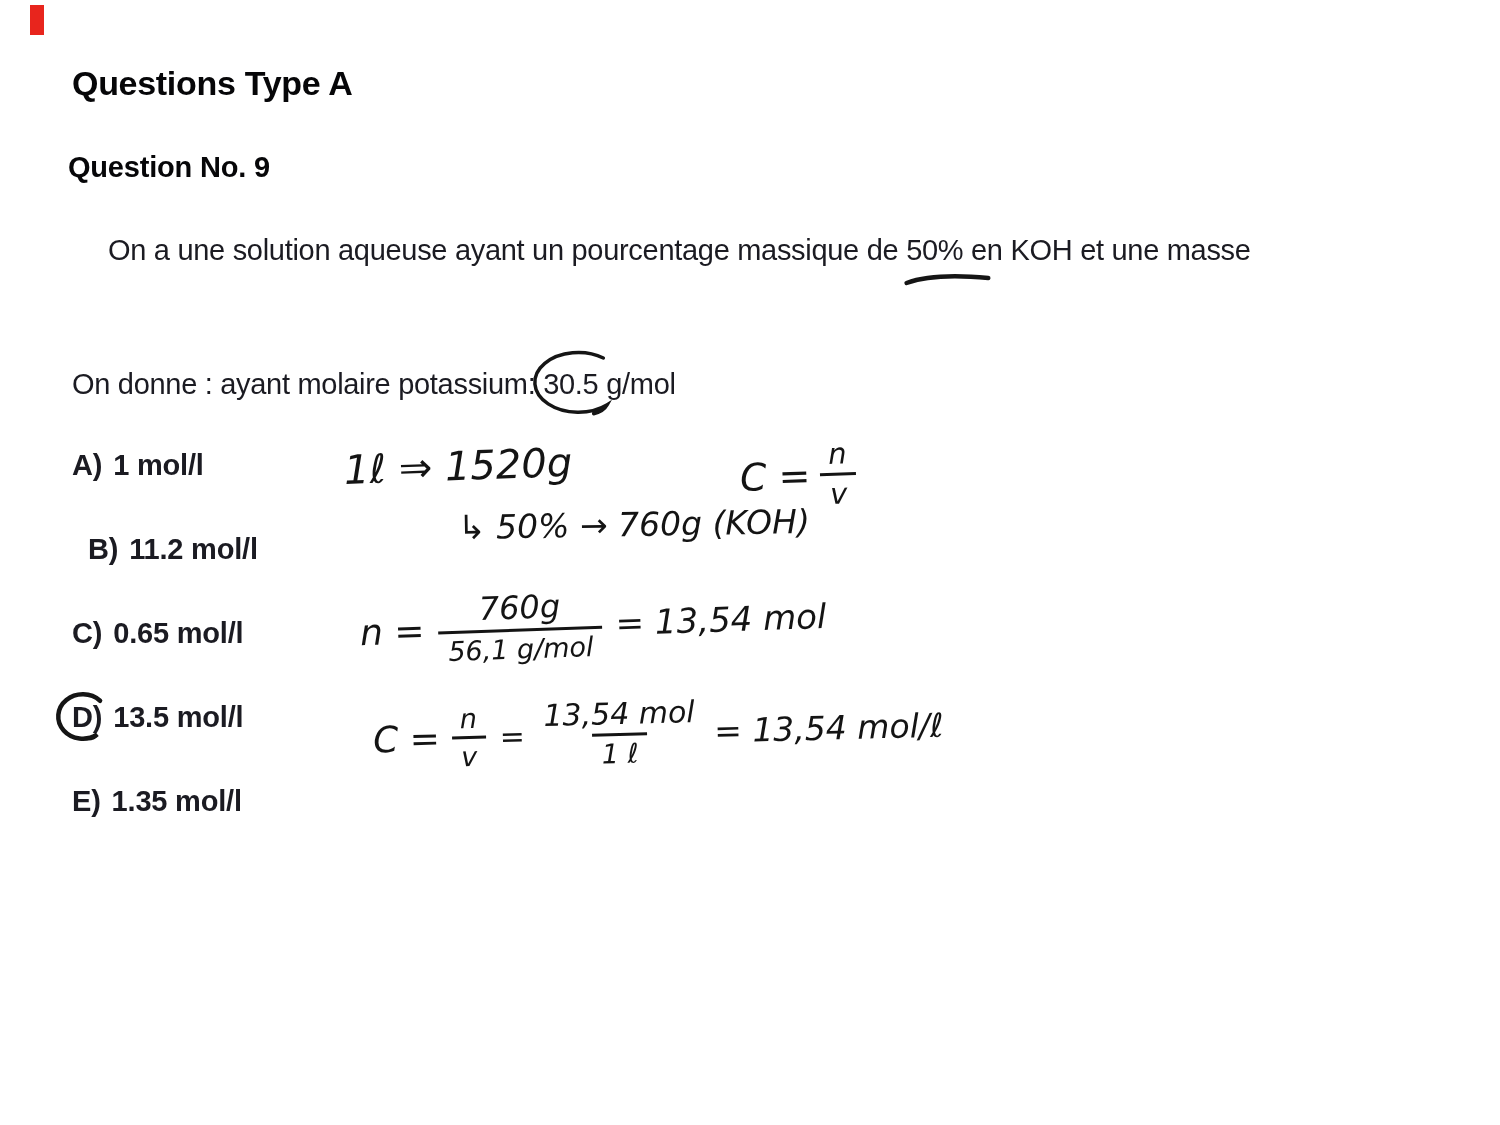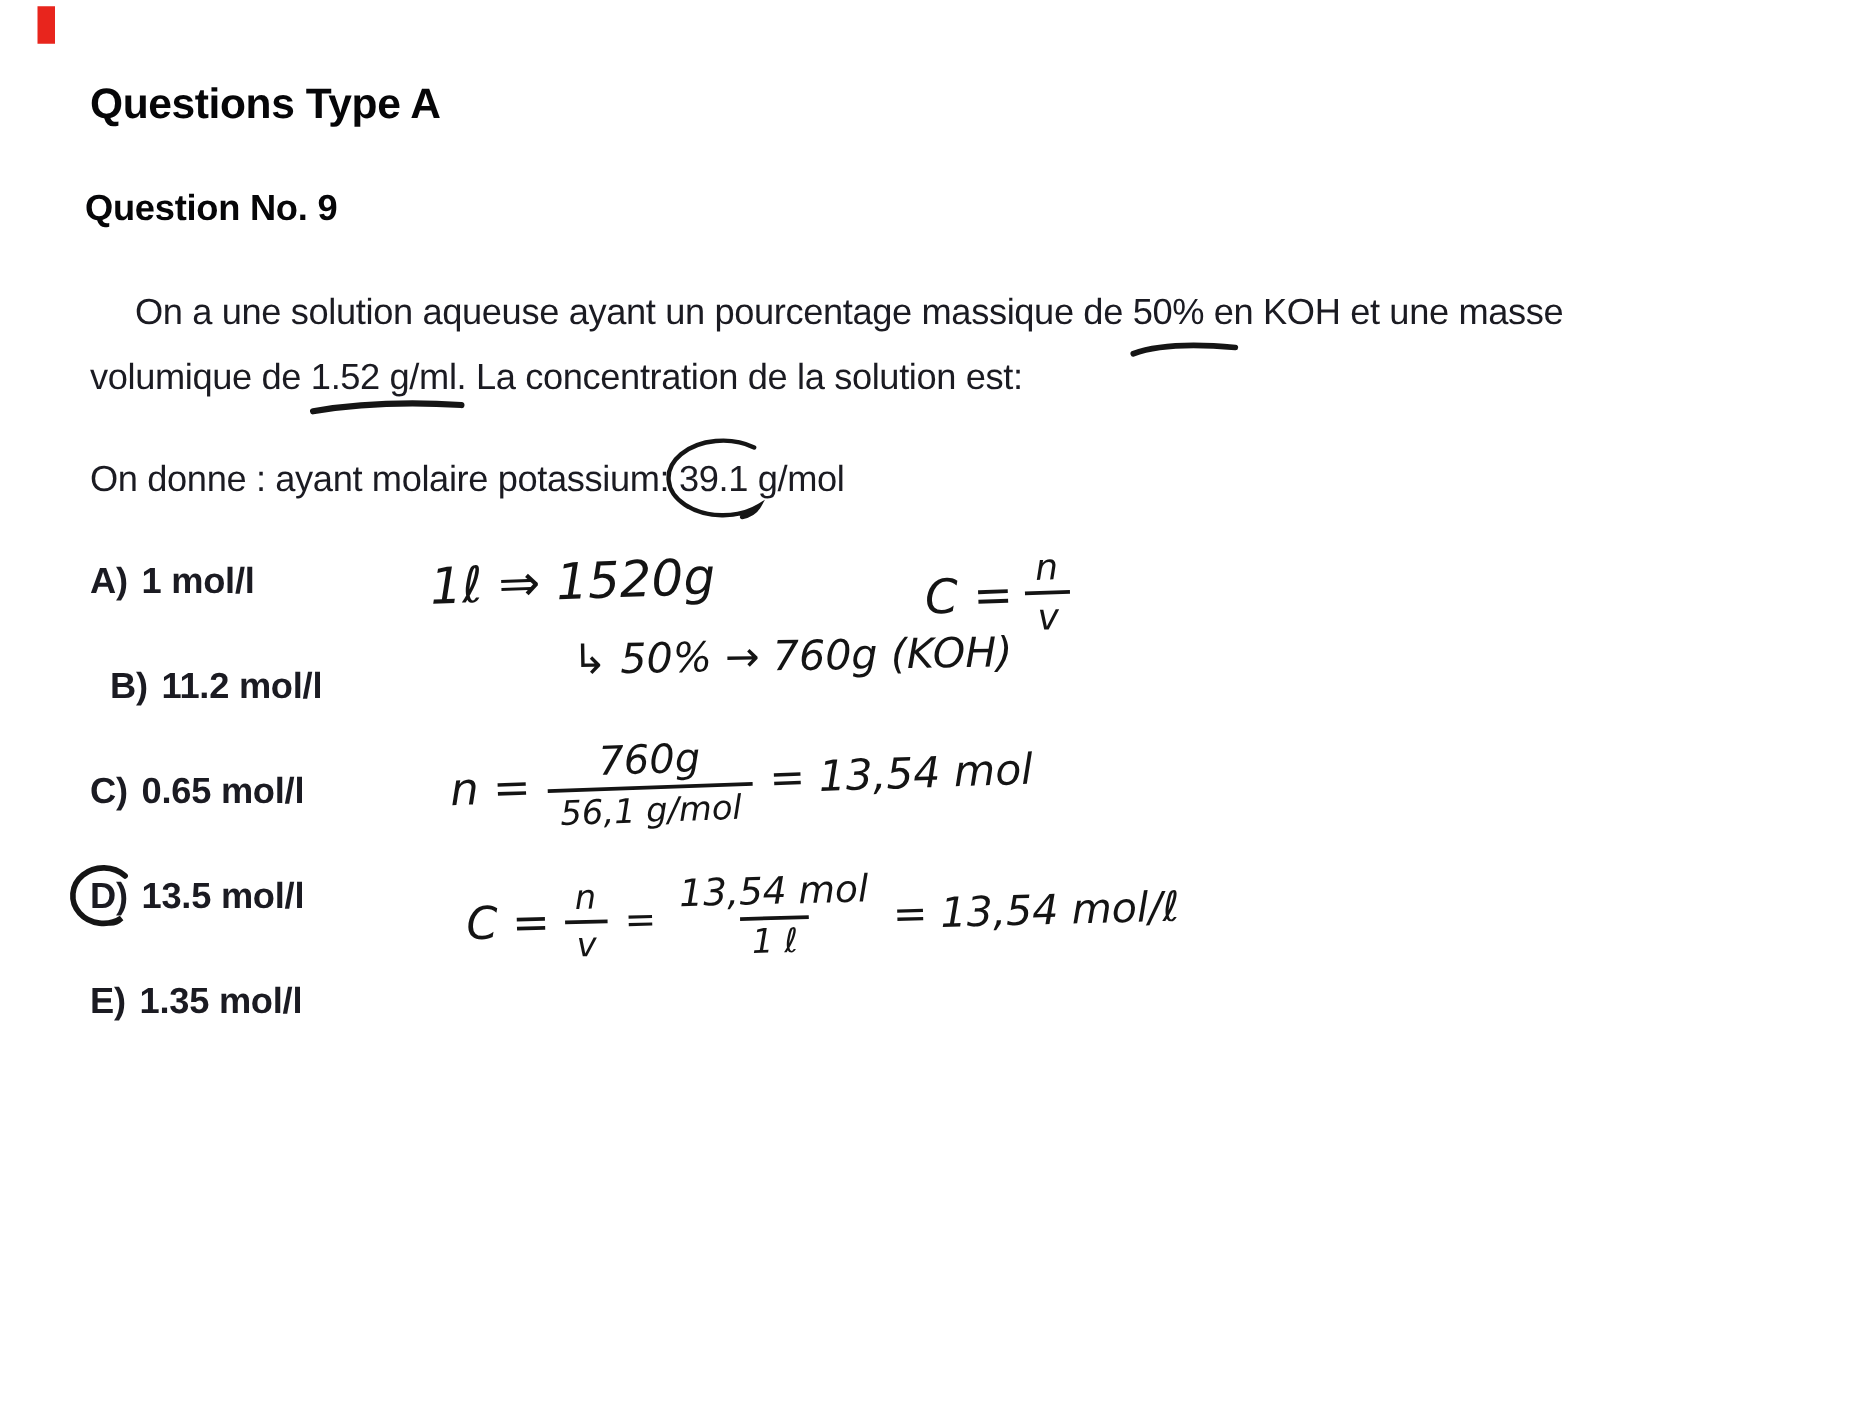--- a/index.html
+++ b/index.html
@@ -42,28 +42,23 @@
   <div class="abs h1" style="left:72px;top:64px;">Questions Type A</div>
 
   <div class="abs h2" style="left:68px;top:151px;">Question No. 9</div>
 
   <div class="abs body-text" style="left:72px;top:234px;margin-left:36px;">
     <span>On a une solution aqueuse ayant un pourcentage massique de </span><span class="mark-wrap u50"><span>50%</span><svg viewBox="0 0 100 16" preserveAspectRatio="none">
           <path class="stroke" stroke-width="4.5" d="M 3 13 Q 34 3 97 8"></path>
         </svg></span><span> en KOH et une masse</span>
   </div>
 
-  <div class="abs body-text" style="left:72px;top:286px;">
-    <span>volumique de </span><span class="mark-wrap u152"><span>1.52 g/ml</span><svg viewBox="0 0 100 15" preserveAspectRatio="none">
-          <path class="stroke" stroke-width="5" d="M 2 12 Q 45 3 98 7"></path>
-        </svg></span><span>. La concentration de la solution est:</span>
-  </div>
 
   <div class="abs body-text" style="left:72px;top:368px;">
-    <span>On donne : ayant molaire potassium: </span><span class="mark-wrap c391"><span>39.1</span><svg viewBox="0 0 96 68" preserveAspectRatio="none">
+    <span>On donne : ayant molaire potassium: </span><span class="mark-wrap c391"><span>30.5</span><svg viewBox="0 0 96 68" preserveAspectRatio="none">
           <path class="stroke" stroke-width="3.5" d="M 80 8 A 45 30 0 1 0 84 55 Q 80 62 70 64"></path>
         </svg></span><span> g/mol</span>
   </div>
 
   <div class="abs option" style="left:72px;top:449px;">
     <span class="opt-label">A)</span><span class="opt-text">1 mol/l</span>
   </div>
   <div class="abs option" style="left:88px;top:533px;">
     <span class="opt-label">B)</span><span class="opt-text">11.2 mol/l</span>
   </div>

